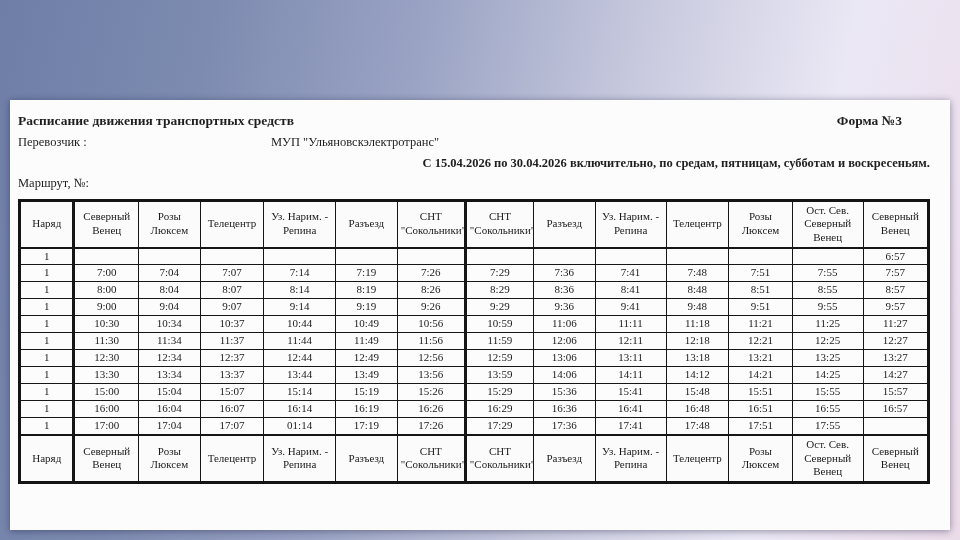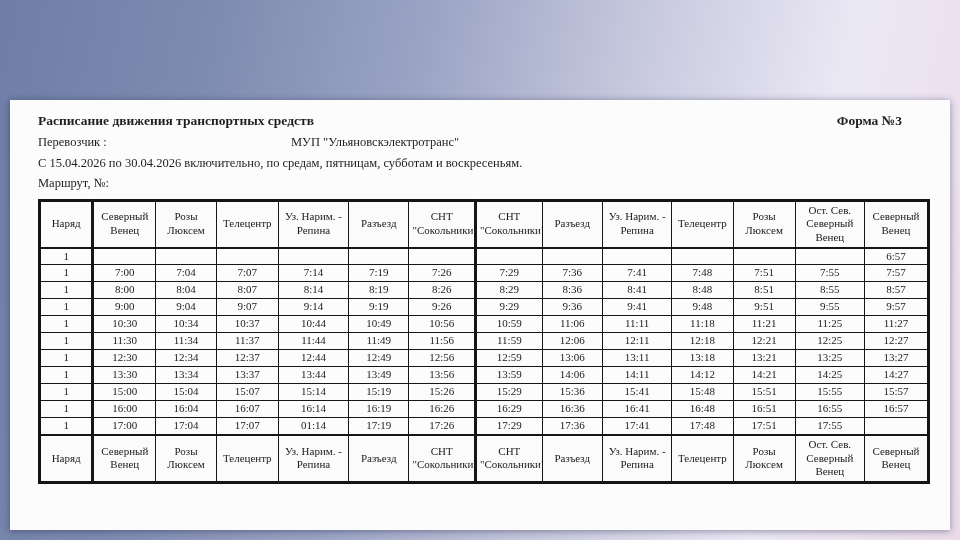--- a/index.html
+++ b/index.html
@@ -7,31 +7,31 @@
   body {
     font-family: "Liberation Serif", "DejaVu Serif", serif;
     background: linear-gradient(102deg,
       #6e7ea7 0%, #7d8bb0 20%, #9aa3c4 40%,
       #c6c8dd 60%, #ebe8f5 80%, #ecdcea 100%);
   }
   .page {
     position:absolute; left:10px; top:100px; width:940px; height:430px;
     background:#fcfcfd;
     box-shadow: 0 1px 7px rgba(20,25,60,0.45);
-    padding:13px 20px 0 28px;
+    padding:13px 20px 0 8px;
     color:#1f1f1f;
   }
   .title-row { display:flex; justify-content:space-between; align-items:baseline; }
   .doc-title { font-weight:bold; font-size:13.5px; }
   .form-label { font-weight:bold; font-size:13.5px; padding-right:28px;text-align:center; }
   .fields { margin-top:3px; }
   .field-row { display:flex; font-size:12.5px; line-height:20.5px; }
   .f-label { width:253px; flex:0 0 253px; }
   .f-value { flex:1; }
-  .bold { font-weight:normal; }
+  .bold { font-weight:bold;text-align:right; }
   table {
     margin-top:5px; width:100%;
     border-collapse:collapse; table-layout:fixed;
     border:3px solid #141414;
     font-size:11px; color:#1b1b1b;
   }
   th, td {
     border:1.6px solid #161616;
     text-align:center; vertical-align:middle;
     padding:0 2px; overflow:hidden;

